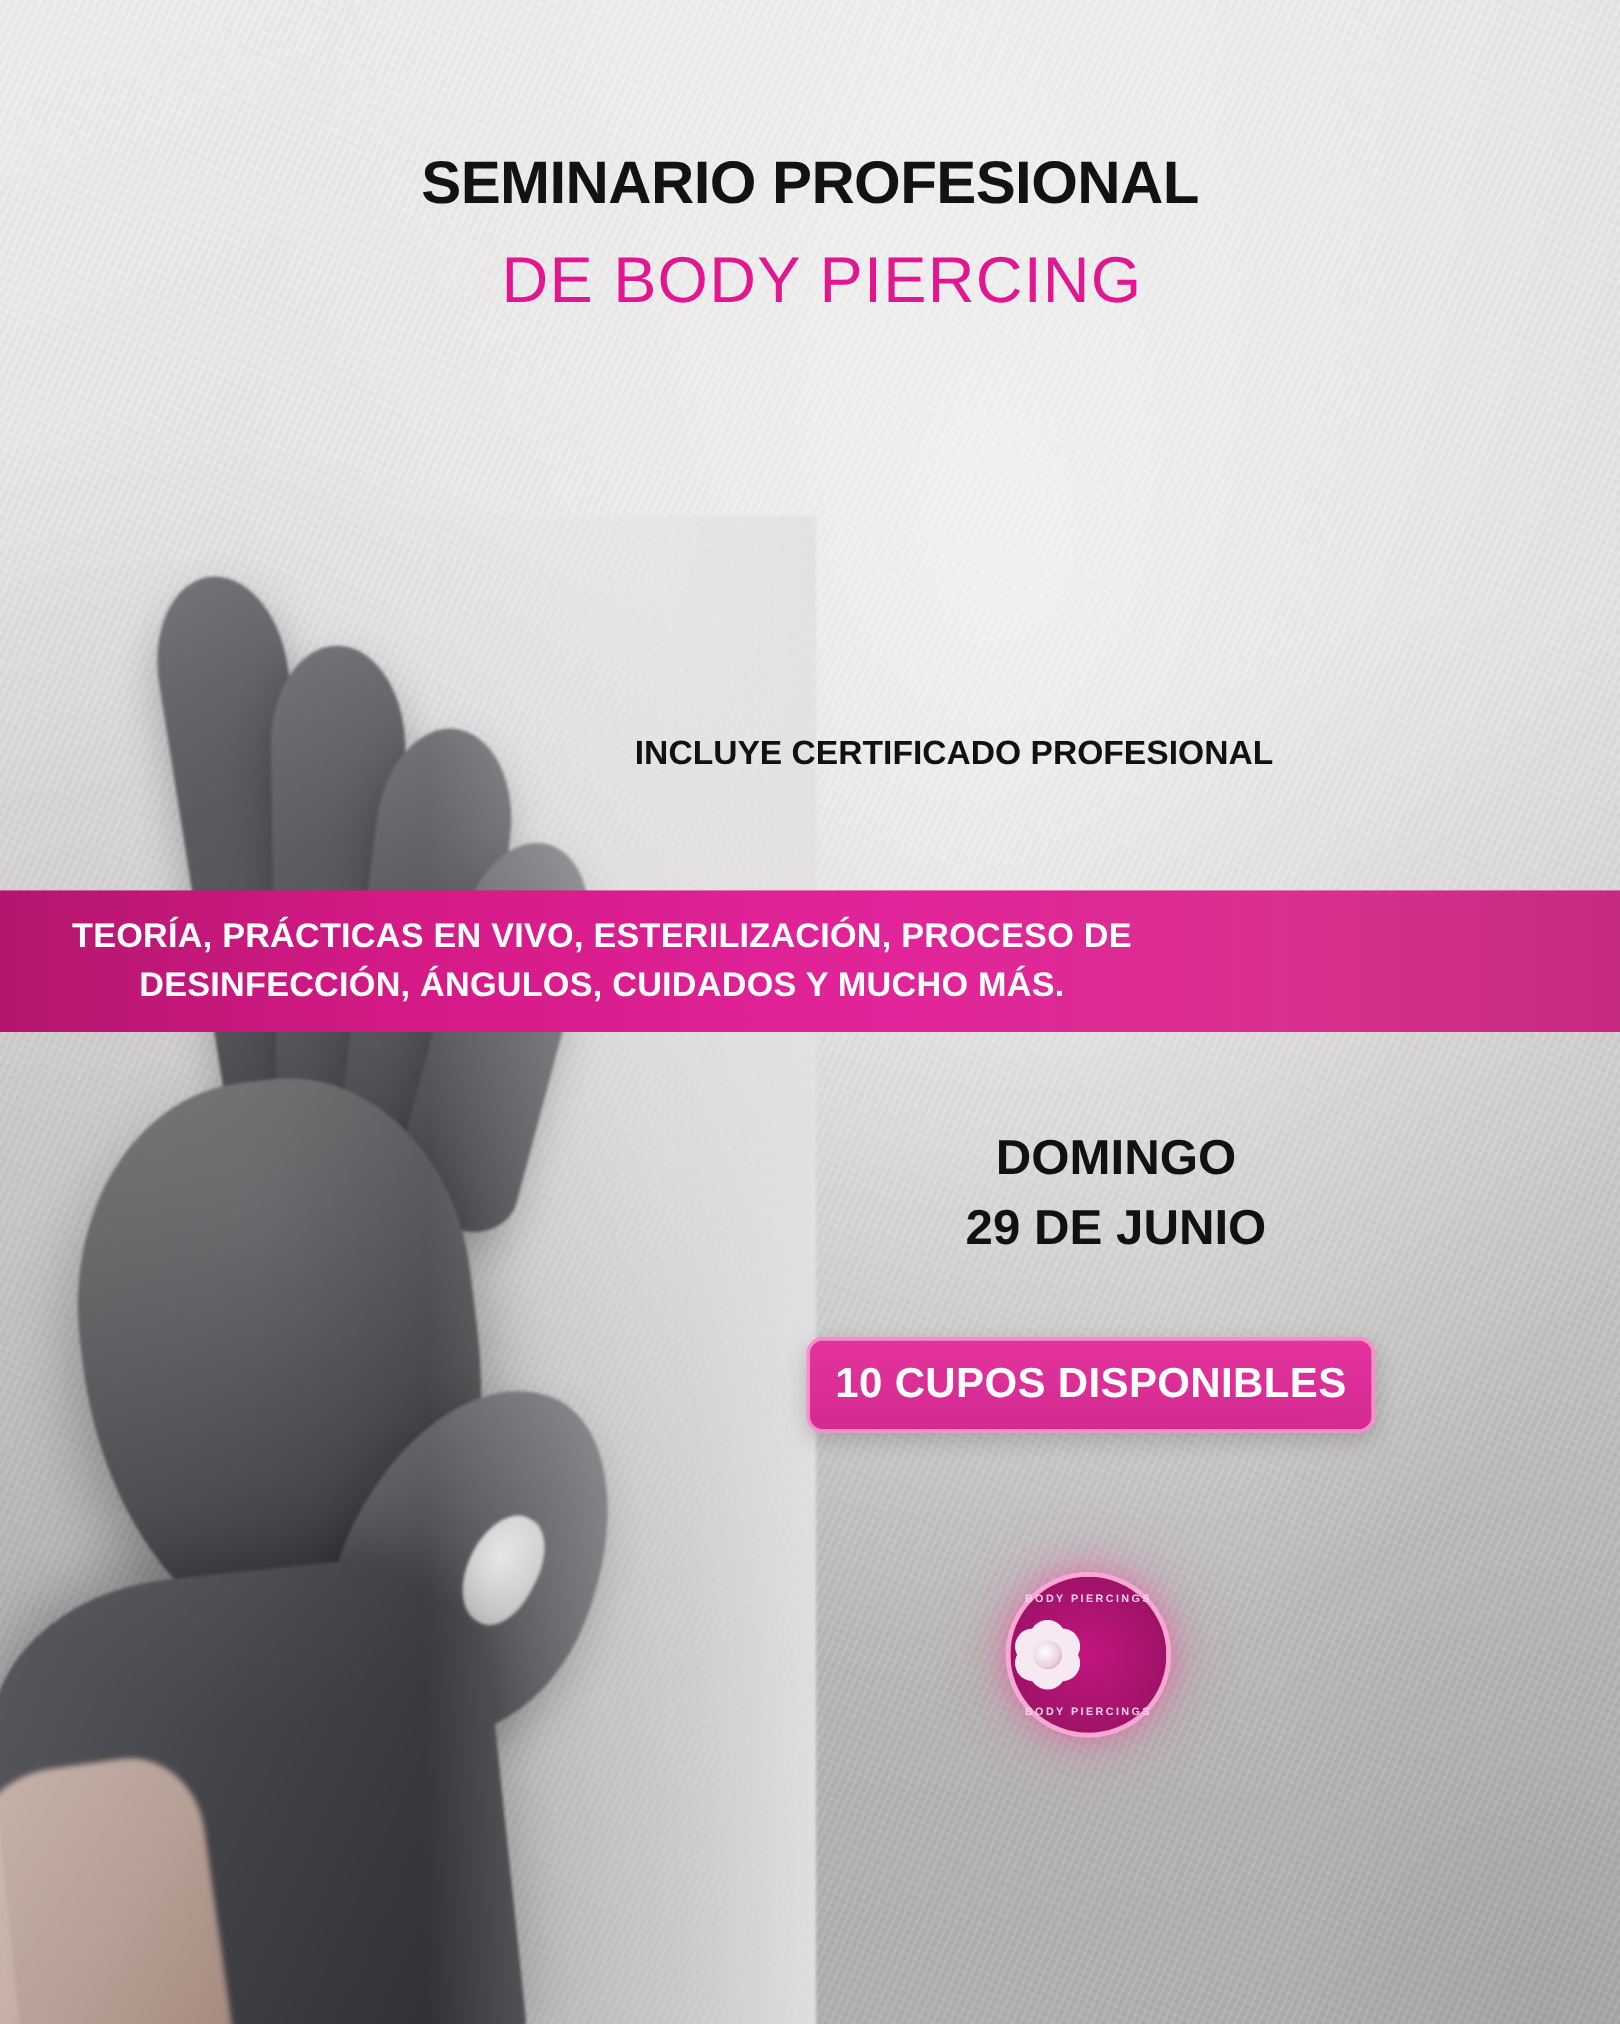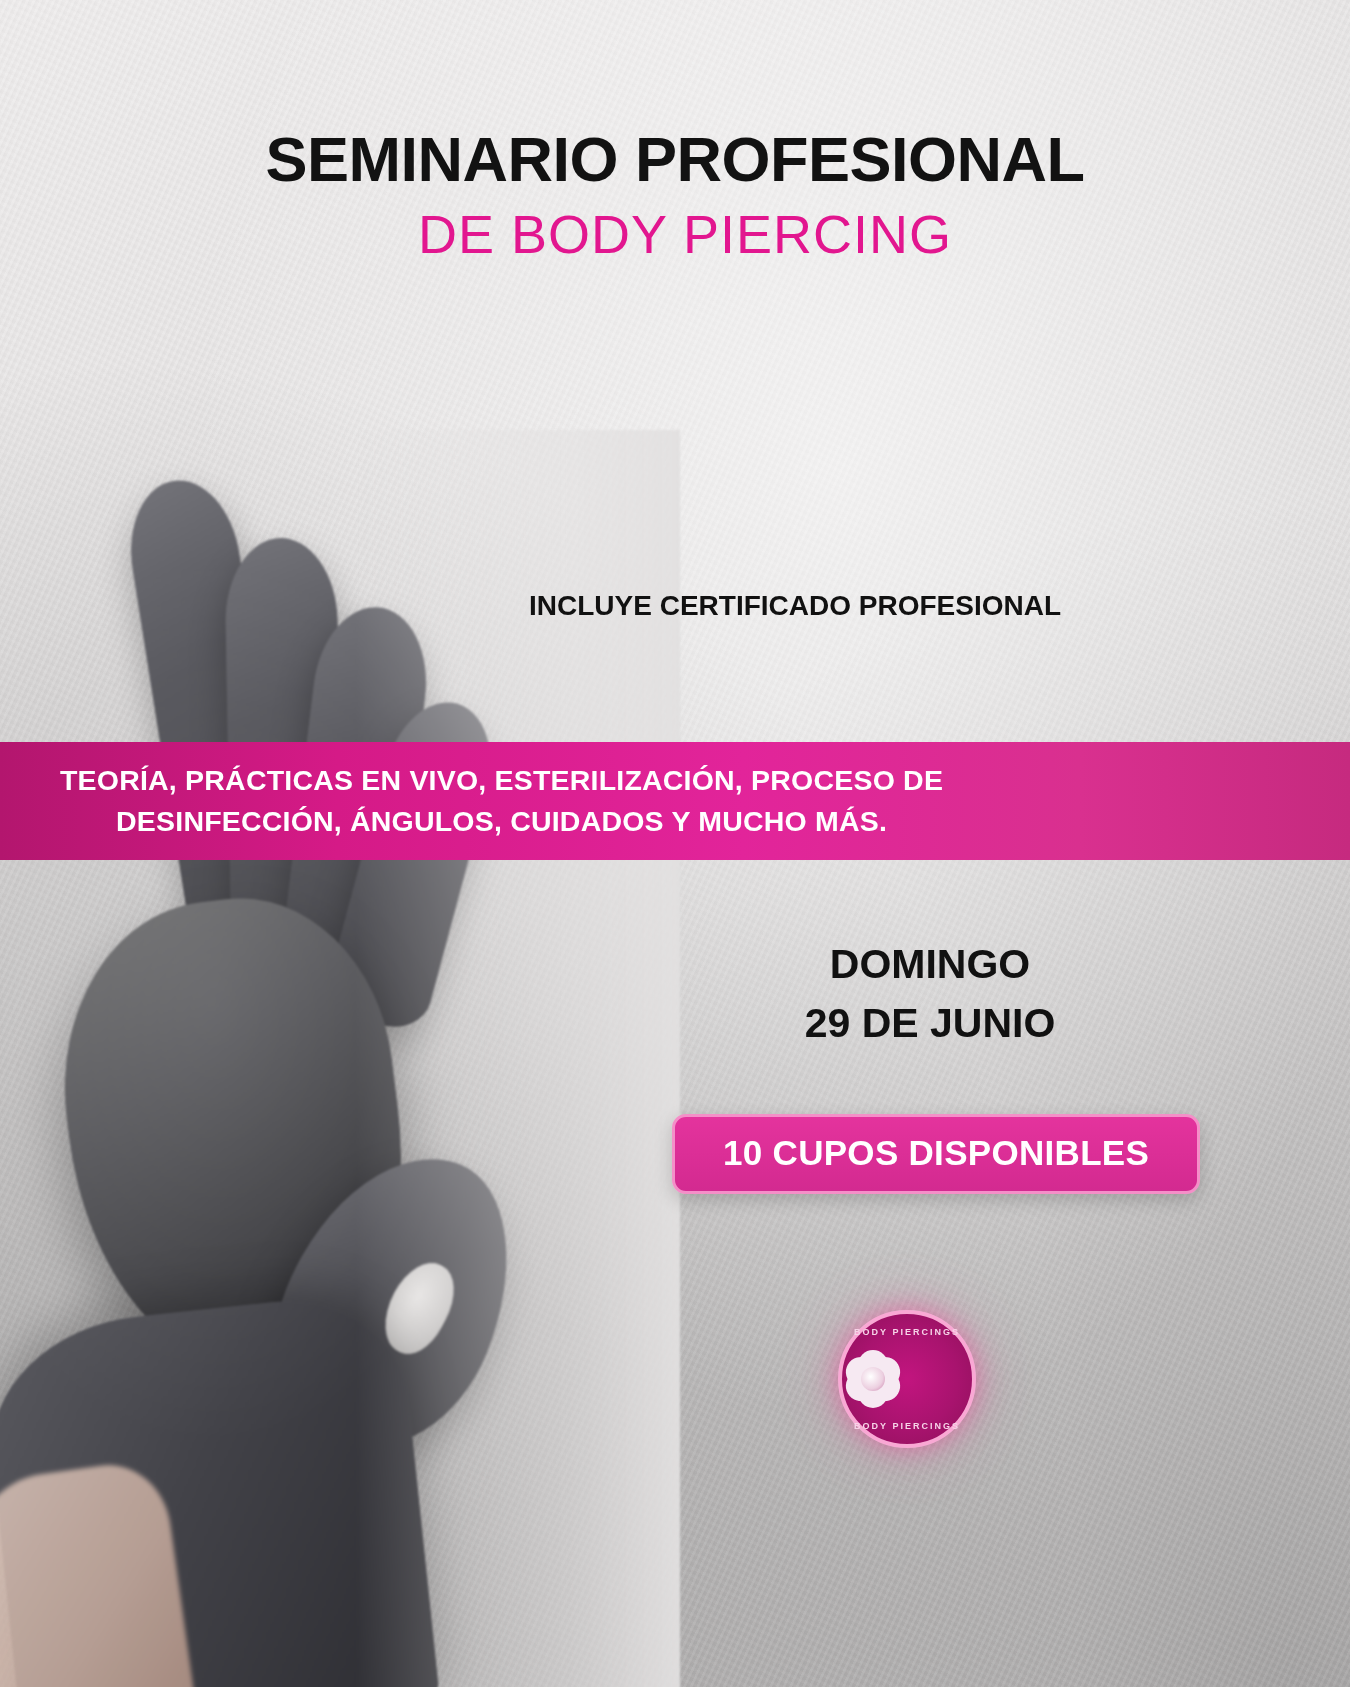--- a/index.html
+++ b/index.html
@@ -120,21 +120,21 @@
   }
 
   
   .content { position: absolute; inset: 0; }
 
   .title-main {
     position: absolute;
     top: 123px;
     width: 100%;
     text-align: center;
-    font-size: 63px;
+    font-size: 50px;
     font-weight: 700;
     letter-spacing: -0.5px;
     color: #121212;
     text-transform: uppercase;
   }
   .title-sub {
     position: absolute;
     top: 203px;
     width: 100%;
     text-align: center;
@@ -155,21 +155,21 @@
     font-size: 35px;
     font-weight: 700;
     line-height: 1.5;
     color: #121212;
     text-transform: uppercase;
   }
   .lead .accent { color: #e2168f; }
 
   .includes {
     position: absolute;
-    top: 586px;
+    top: 608px;
     left: 330px;
     width: 930px;
     text-align: center;
     font-size: 28px;
     font-weight: 700;
     line-height: 1.45;
     color: #111;
     text-transform: uppercase;
   }
 
@@ -205,21 +205,21 @@
     font-weight: 700;
     line-height: 1.45;
     color: #111;
     text-transform: uppercase;
   }
 
   .cupos {
     position: absolute;
     top: 1114px;
     left: 672px;
-    padding: 16px 48px 18px;
+    padding: 16px 21px 18px;
     background: linear-gradient(180deg, #e4339d 0%, #d32a90 100%);
     border: 3px solid #f48fc8;
     border-radius: 14px;
     color: #ffffff;
     font-size: 35px;
     font-weight: 700;
     letter-spacing: 0.3px;
     text-transform: uppercase;
     box-shadow: 0 6px 18px rgba(0,0,0,0.18);
   }

